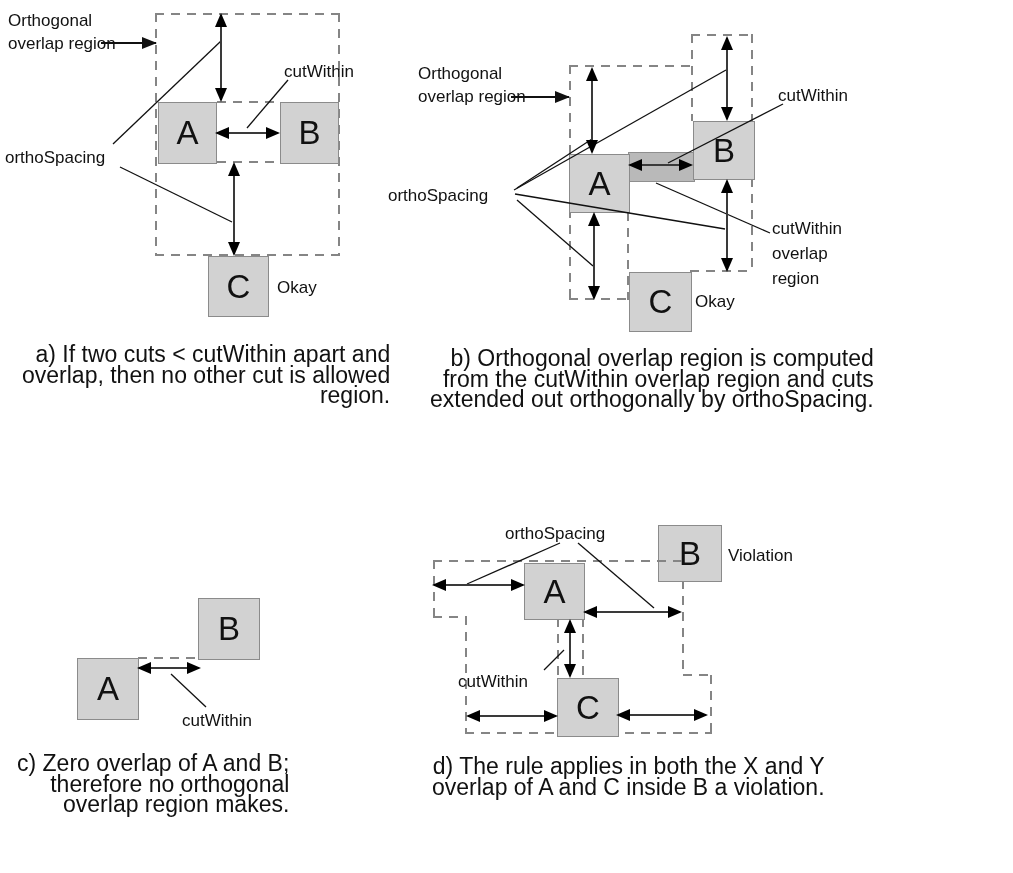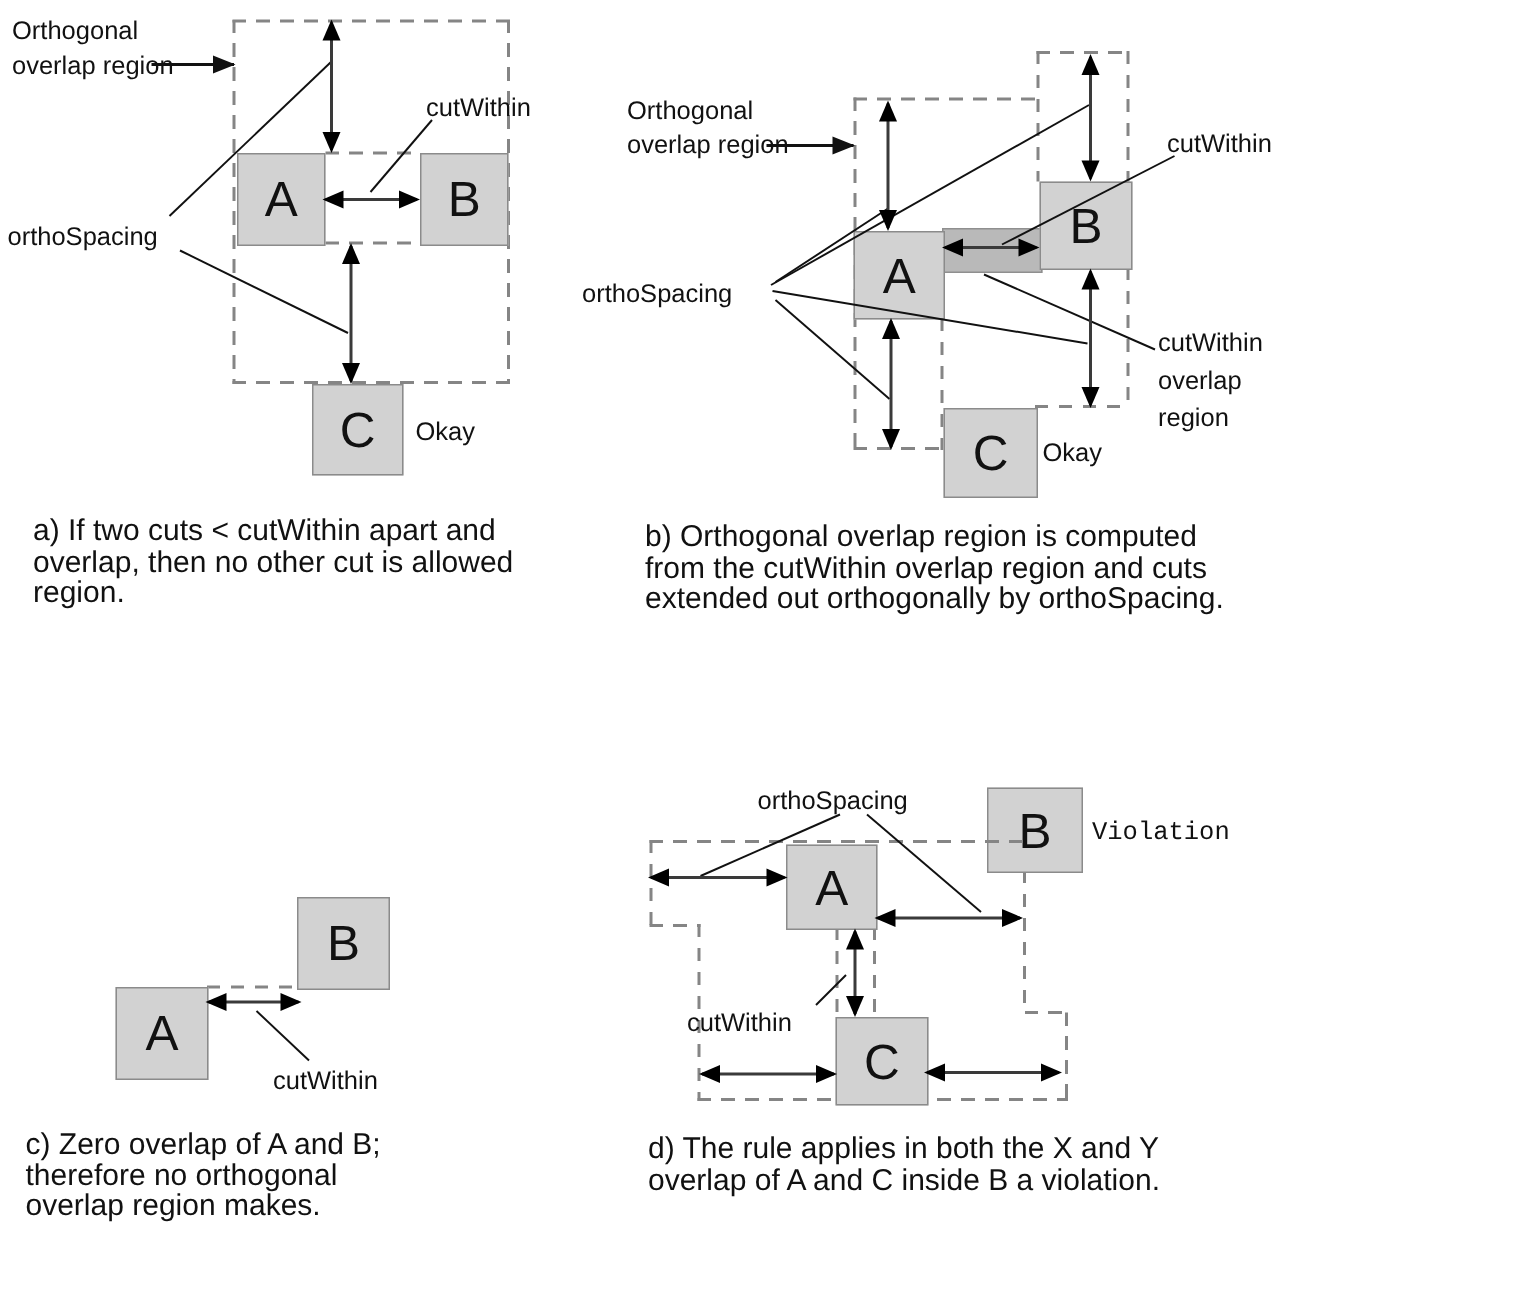--- a/index.html
+++ b/index.html
@@ -32,21 +32,21 @@
   .va { position:absolute; width:2px; background:#3a3a3a; z-index:4; }
   .va::before { content:""; position:absolute; top:-2px; left:-5px; width:0; height:0;
     border-left:6px solid transparent; border-right:6px solid transparent; border-bottom:14px solid #000; }
   .va::after { content:""; position:absolute; bottom:-2px; left:-5px; width:0; height:0;
     border-left:6px solid transparent; border-right:6px solid transparent; border-top:14px solid #000; }
   
   .pa { position:absolute; height:2px; background:#111; z-index:4; }
   .pa::after { content:""; position:absolute; right:-1px; top:-5px; width:0; height:0;
     border-top:6px solid transparent; border-bottom:6px solid transparent; border-left:15px solid #111; }
   .lbl { position:absolute; font-size:17px; line-height:23px; white-space:nowrap; z-index:5; }
-  .cap { position:absolute; font-size:20px; line-height:20.5px; white-space:nowrap; z-index:5; }
+  .cap { position:absolute; font-size:23px; line-height:20.5px; white-space:nowrap; z-index:5;text-align:right; }
   #leaders { position:absolute; left:0; top:0; z-index:3; pointer-events:none; }
   #leaders line { stroke:#111; stroke-width:1.3; }
 </style>
 </head>
 <body>
 
 <div id="page">
 
   <div class="panel">
     <div class="dh" style="left:155px; top:13px;  width:185px;"></div>
@@ -152,21 +152,21 @@
     <div class="box" style="left:658px; top:525px; width:62px; height:55px;">B</div>
     <div class="box" style="left:557px; top:678px; width:60px; height:57px;">C</div>
 
     <div class="ha" style="left:434px; top:584px; width:89px;"></div>
     <div class="ha" style="left:585px; top:611px; width:95px;"></div>
     <div class="va" style="left:569px; top:621px; height:55px;"></div>
     <div class="ha" style="left:468px; top:715px; width:88px;"></div>
     <div class="ha" style="left:618px; top:714px; width:88px;"></div>
 
     <div class="lbl" style="left:505px; top:522px;">orthoSpacing</div>
-    <div class="lbl" style="left:728px; top:544px;font-family:Liberation Mono, monospace;">Violation</div>
+    <div class="lbl" style="left:728px; top:544px;">Violation</div>
     <div class="lbl" style="left:458px; top:670px;">cutWithin</div>
 
     <div class="cap" style="left:432px; top:756px;">
       <div>d) The rule applies in both the X and Y</div>
       <div>overlap of A and C inside B a violation.</div>
     </div>
   </div>
 
   <svg id="leaders" width="1013" height="873">
     <line x1="113" y1="144" x2="221" y2="41"></line>

